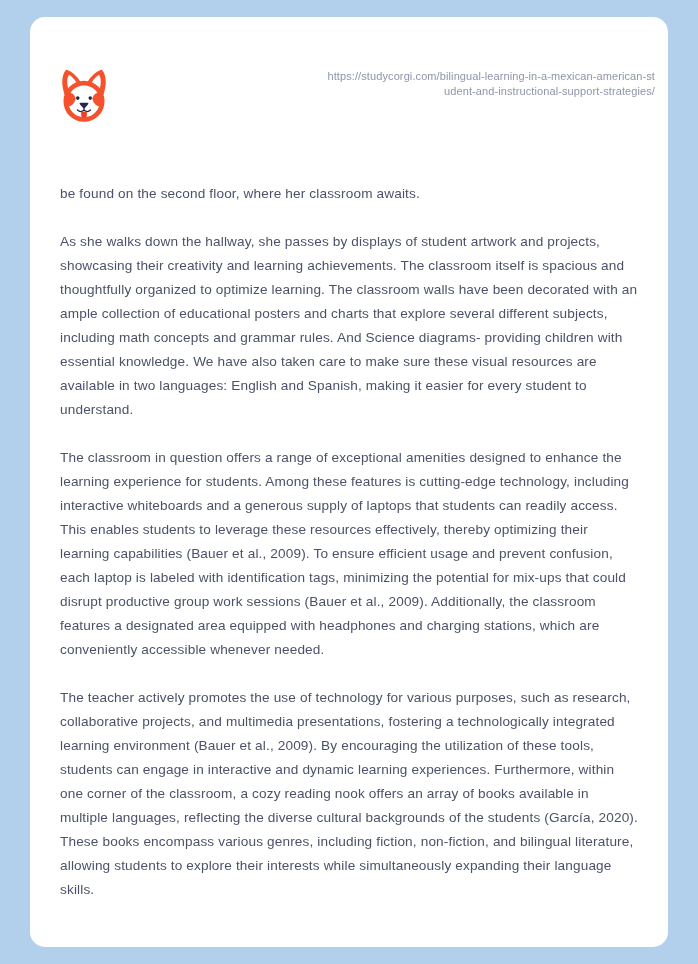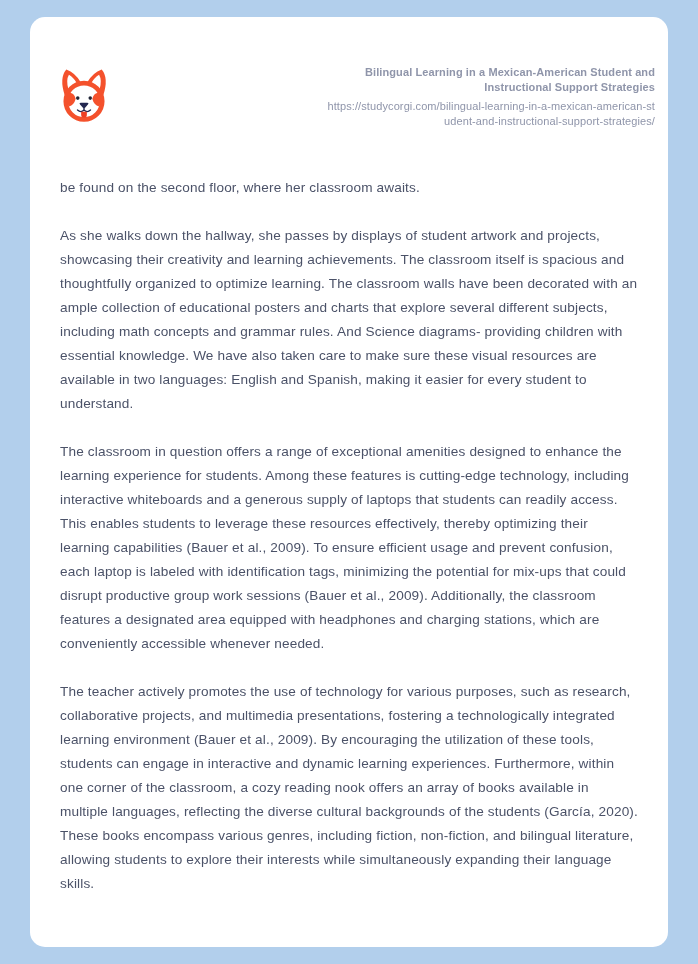--- a/index.html
+++ b/index.html
@@ -64,21 +64,21 @@
     display: block;
     word-break: break-all;
   }
   .content {
     padding: 47px 30px 0 30px;
     color: #4b5268;
     font-size: 13.6px;
     line-height: 24px;
     letter-spacing: 0.15px;
   }
-  .content p { margin-bottom: 24px; }
+  .content p { margin-bottom: 24px; margin-top: 10px; }
 </style>
 </head>
 <body>
 
 <div class="card">
 
   <div class="header">
 
     <div class="logo-wrap">
       <svg class="corgi-icon" viewBox="0 0 100 110" xmlns="http://www.w3.org/2000/svg">
@@ -99,21 +99,20 @@
 
         <path d="M43.5 70 L56.5 70 Q60 70 57.5 73.5 L52.5 79 Q50 81.5 47.5 79 L42.5 73.5 Q40 70 43.5 70 Z" fill="#232850"></path>
 
         <path d="M50 80 L50 84 M50 84 Q44 90 37.5 84 M50 84 Q56 90 62.5 84" fill="none" stroke="#232850" stroke-width="2.6" stroke-linecap="round"></path>
 
         <path d="M44.5 87 L55.5 87 L55.5 93 A5.5 5.5 0 0 1 44.5 93 Z" fill="#ee3f23"></path>
       </svg>
     </div>
 
     <div class="title-block">
-      <div class="doc-title">Bilingual Learning in a Mexican-American Student and Instructional Support Strategies</div>
       <a class="doc-url" href="#">https://studycorgi.com/bilingual-learning-in-a-mexican-american-student-and-instructional-support-strategies/</a>
     </div>
 
   </div>
 
   <div class="content">
     <p>be found on the second floor, where her classroom awaits.</p>
     <p>As she walks down the hallway, she passes by displays of student artwork and projects, showcasing their creativity and learning achievements. The classroom itself is spacious and thoughtfully organized to optimize learning. The classroom walls have been decorated with an ample collection of educational posters and charts that explore several different subjects, including math concepts and grammar rules. And Science diagrams- providing children with essential knowledge. We have also taken care to make sure these visual resources are available in two languages: English and Spanish, making it easier for every student to understand.</p>
     <p>The classroom in question offers a range of exceptional amenities designed to enhance the learning experience for students. Among these features is cutting-edge technology, including interactive whiteboards and a generous supply of laptops that students can readily access. This enables students to leverage these resources effectively, thereby optimizing their learning capabilities (Bauer et al., 2009). To ensure efficient usage and prevent confusion, each laptop is labeled with identification tags, minimizing the potential for mix-ups that could disrupt productive group work sessions (Bauer et al., 2009). Additionally, the classroom features a designated area equipped with headphones and charging stations, which are conveniently accessible whenever needed.</p>
     <p>The teacher actively promotes the use of technology for various purposes, such as research, collaborative projects, and multimedia presentations, fostering a technologically integrated learning environment (Bauer et al., 2009). By encouraging the utilization of these tools, students can engage in interactive and dynamic learning experiences. Furthermore, within one corner of the classroom, a cozy reading nook offers an array of books available in multiple languages, reflecting the diverse cultural backgrounds of the students (García, 2020). These books encompass various genres, including fiction, non-fiction, and bilingual literature, allowing students to explore their interests while simultaneously expanding their language skills.</p>

